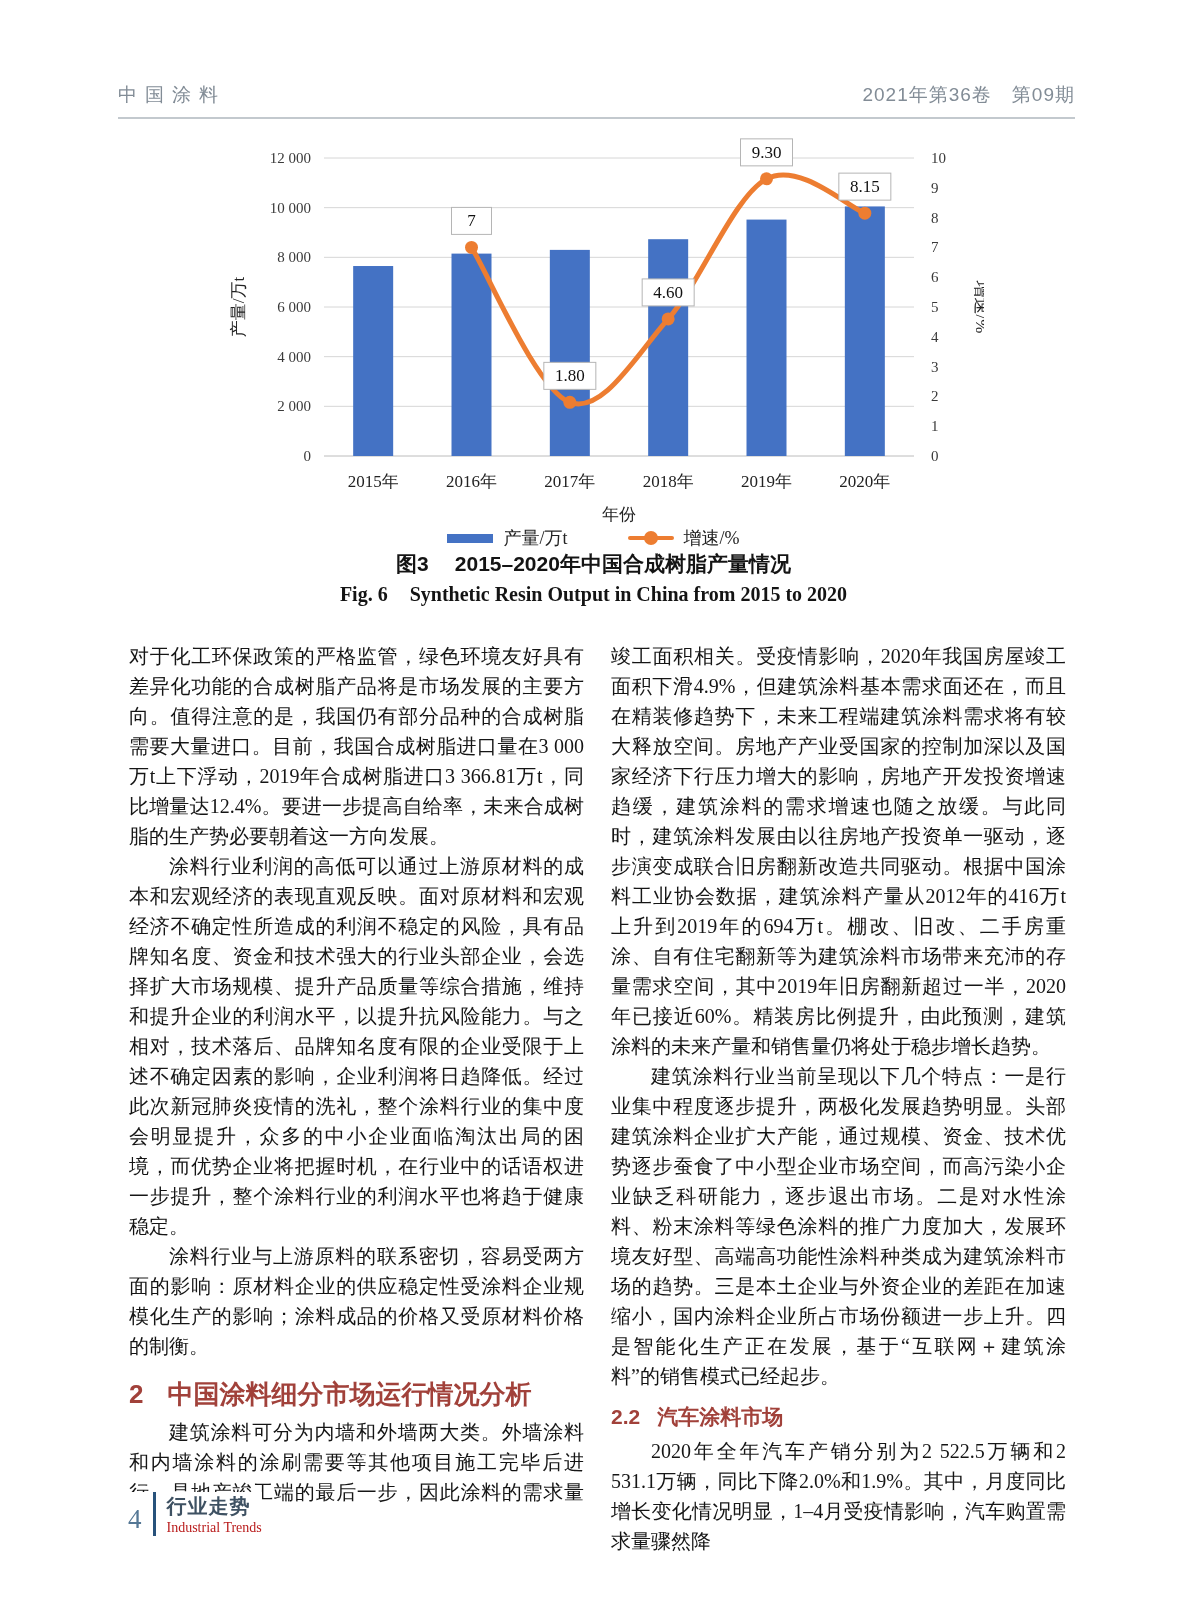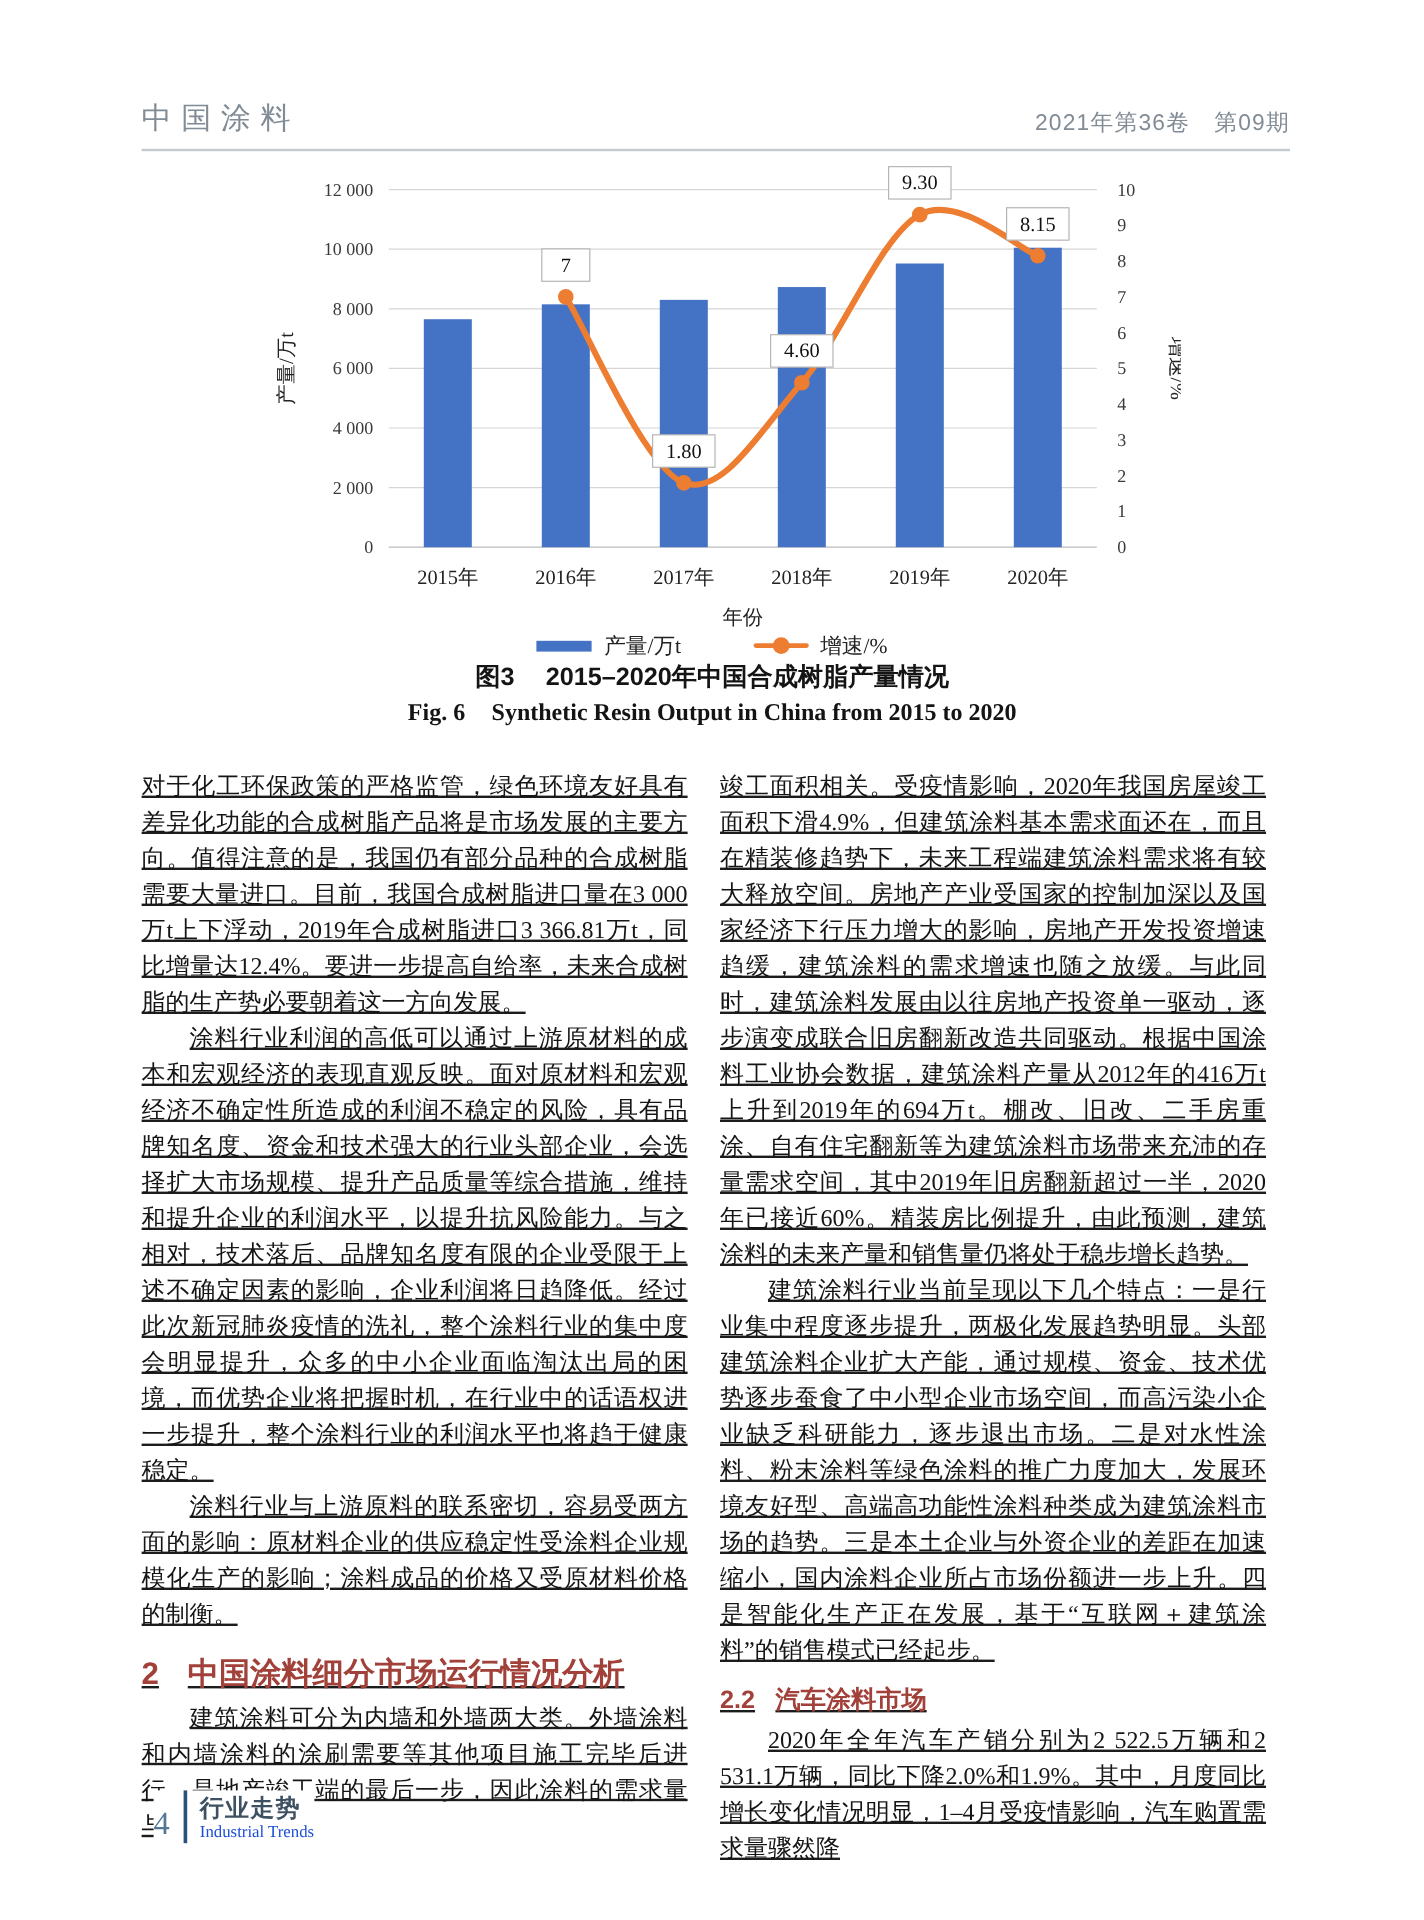--- a/index.html
+++ b/index.html
@@ -8,21 +8,21 @@
     position:relative; width:1187px; height:1600px; margin:0 auto;
     background:#ffffff; overflow:hidden;
     font-family:"Liberation Serif", serif; color:#1c1c1c;
   }
   
   .header {
     position:absolute; top:82px; left:118px; right:112px;
     display:flex; justify-content:space-between; align-items:flex-end;
     padding-bottom:9px; border-bottom:2px solid #c3c9ce; color:#828c96;
   }
-  .journal-name { font-family:"Liberation Sans", sans-serif; font-size:25px; letter-spacing:8px; }
+  .journal-name { font-family:"Liberation Sans", sans-serif; font-size:19px; letter-spacing:8px; }
   .issue-info   { font-family:"Liberation Sans", sans-serif; font-size:19px; letter-spacing:1px; }
 
   
   .figure { position:absolute; top:136px; left:0; width:100%;
             display:flex; flex-direction:column; align-items:center; }
   svg text { user-select:none; }
   .tick   { font-family:"Liberation Serif", serif; font-size:15px; fill:#3a3a3a; }
   .xtick  { font-family:"Liberation Serif", serif; font-size:17px; fill:#222; }
   .axis-title { font-family:"Liberation Serif", serif; font-size:17px; fill:#222; }
   .dlabel { font-family:"Liberation Serif", serif; font-size:17px; fill:#111; }
@@ -37,43 +37,43 @@
                 width:14px; height:14px; border-radius:50%; background:#ED7D31; }
 
   .caption-zh { margin-top:0; font-family:"Liberation Sans", sans-serif;
                 font-weight:bold; font-size:21px; color:#141414; }
   .caption-en { margin-top:5px; font-family:"Liberation Serif", serif;
                 font-weight:bold; font-size:20px; color:#141414; }
   .cap-prefix-zh { margin-right:26px; }
   .cap-prefix-en { margin-right:22px; }
 
   
-  .columns { position:absolute; top:641px; left:118px; width:937px;
-             display:flex; gap:27px;text-decoration:underline; }
+  .columns { position:absolute; top:641px; left:129px; width:937px;
+             display:flex; gap:27px; }
   .col { width:455px; font-size:20px; line-height:30px; text-align:justify; color:#151515; }
   .col p { margin:0; }
   .col p.indent { text-indent:2em; }
   h2.section {
     margin:15px 0 5px; color:#a1413a; font-family:"Liberation Sans", sans-serif;
     font-size:26px; font-weight:bold; line-height:36px; display:flex; gap:24px;
   }
   h3.subsection {
     margin:11px 0 4px; color:#a1413a; font-family:"Liberation Sans", sans-serif;
     font-size:21px; font-weight:bold; line-height:30px; display:flex; gap:17px;
   }
 
   
   .footer { position:absolute; left:128px; top:1492px;
             display:flex; align-items:center; gap:11px; background:#fff; }
   .pageno { font-family:"Liberation Serif", serif; font-size:27px; color:#547795;
             padding-top:10px; }
   .footer-bar { width:3px; height:44px; background:#28527b; }
   .footer-zh { font-family:"Liberation Sans", sans-serif; font-weight:bold;
                font-size:20px; color:#3e5162; letter-spacing:1px; }
-  .footer-en { font-family:"Liberation Serif", serif; font-size:14px; color:#1d4ed8; }
+  .footer-en { font-family:"Liberation Serif", serif; font-size:14px; color:#b91c1c; }
 </style>
 </head>
 <body>
 
 <div class="page">
 
   <div class="header">
     <span class="journal-name">中国涂料</span>
     <span class="issue-info">2021年第36卷　第09期</span>
   </div>

